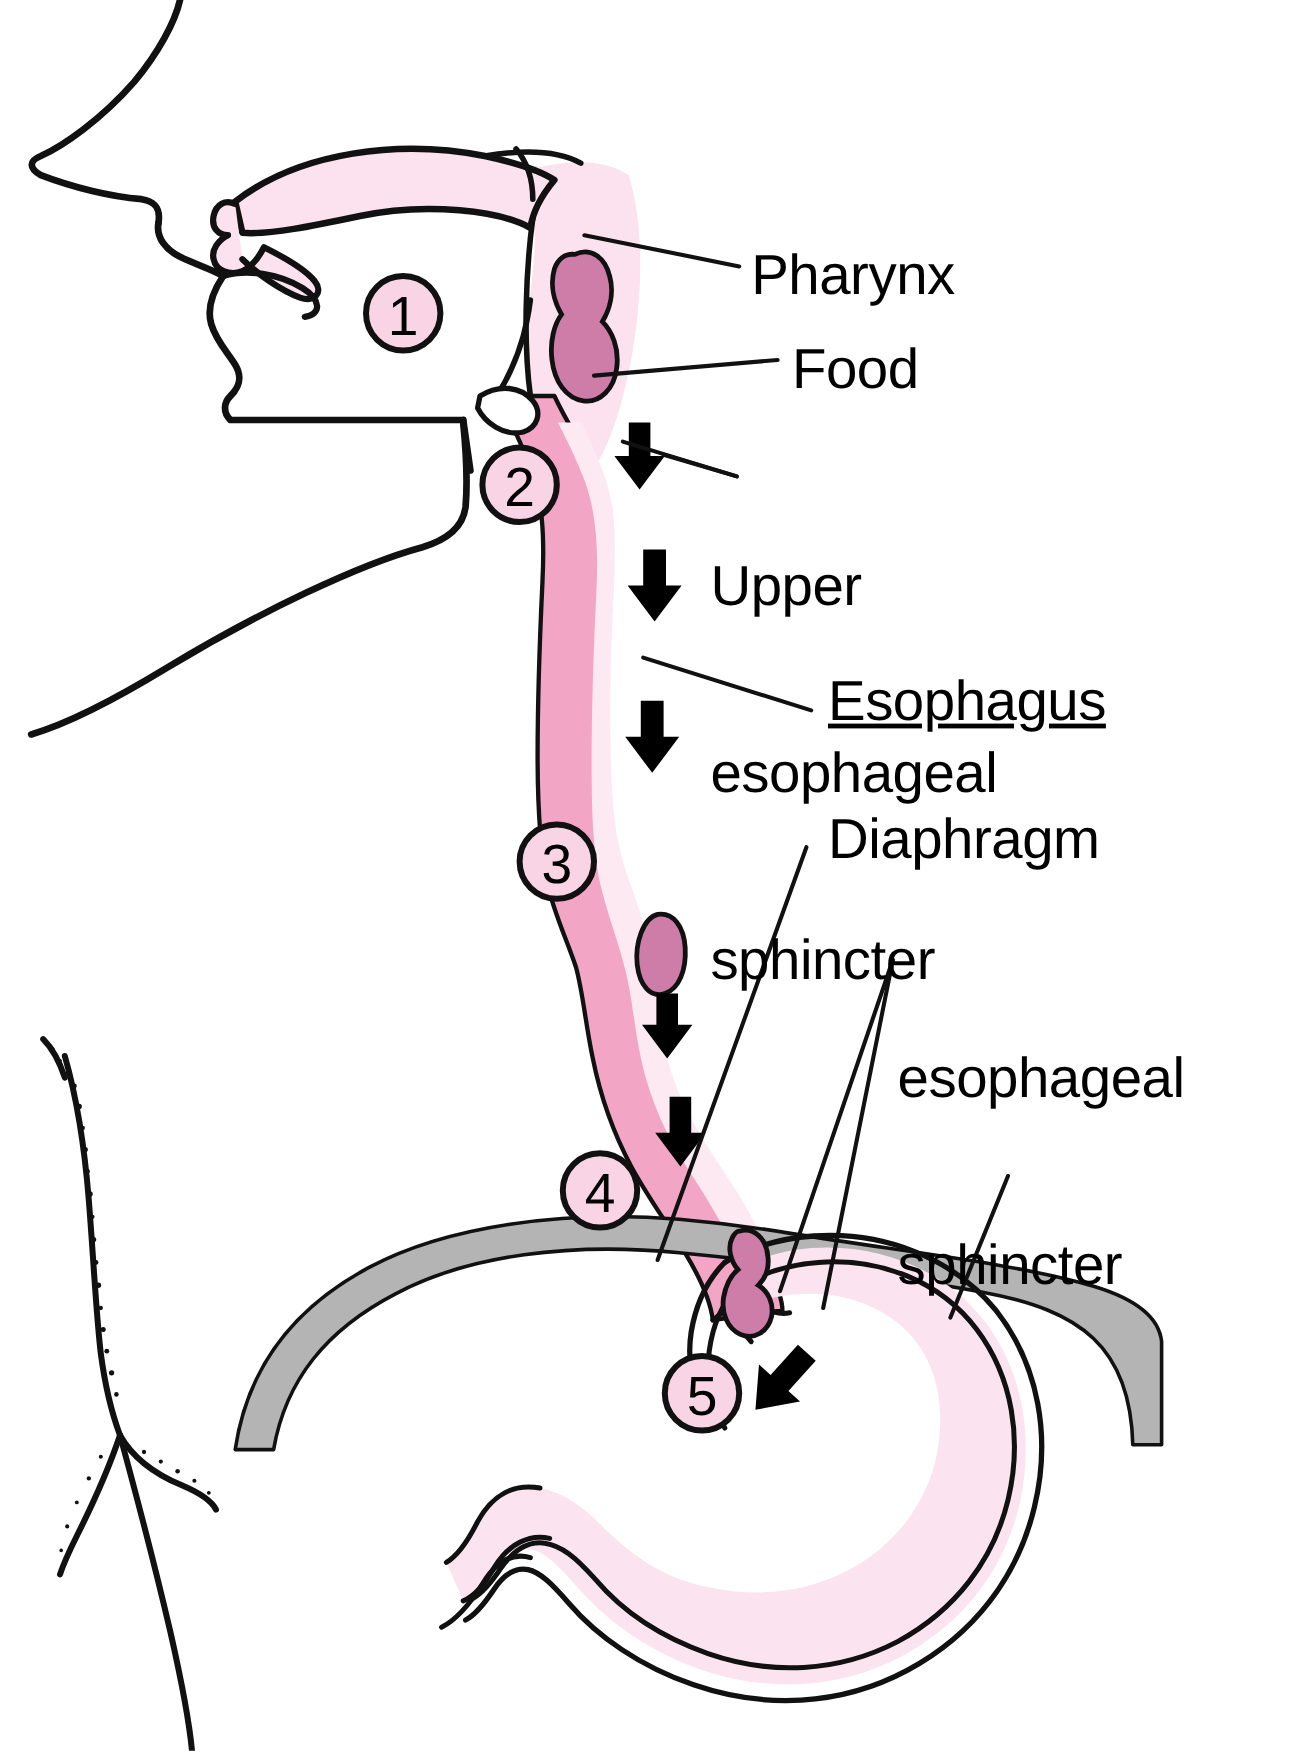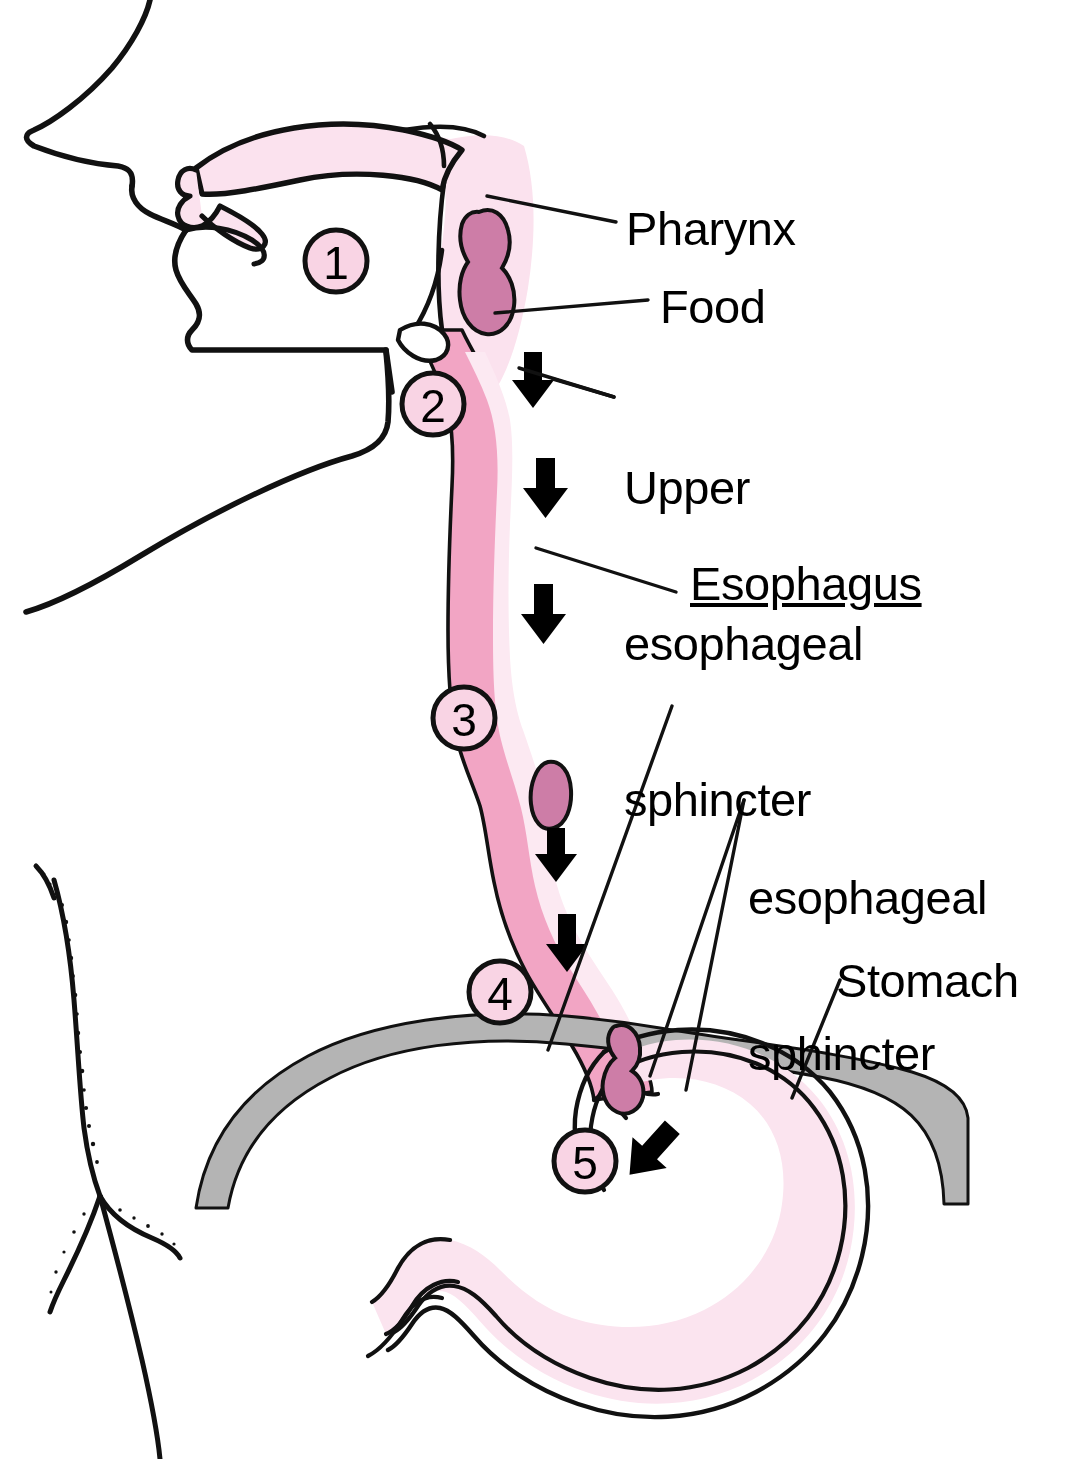--- a/index.html
+++ b/index.html
@@ -384,29 +384,29 @@
       <circle cx="585" cy="1161" r="31" fill="#f9d4e4" stroke="#111" stroke-width="5"></circle>
       <text class="num" x="585" y="1163">5</text>
     </g>
   </g>
 </svg>
 
 <div class="lbl" style="left:626px; top:203px;">Pharynx</div>
 
 <div class="lbl" style="left:660px; top:281px;">Food</div>
 
-<div class="lbl" style="left:624px; top:358px;">
+<div class="lbl" style="left:592px; top:358px;">
   <div>Upper</div>
   <div>esophageal</div>
   <div>sphincter</div>
 </div>
 
 <div class="lbl" style="left:690px; top:558px;text-decoration:underline;">Esophagus</div>
 
+<div class="lbl" style="left:690px; top:673px;">Diaphragm</div>
 
 <div class="lbl" style="left:748px; top:768px;">
   <div>esophageal</div>
   <div>sphincter</div>
 </div>
 
-<div class="lbl" style="left:836px; top:955px;">Stomach</div>
 
 </div>
 
 </body></html>

